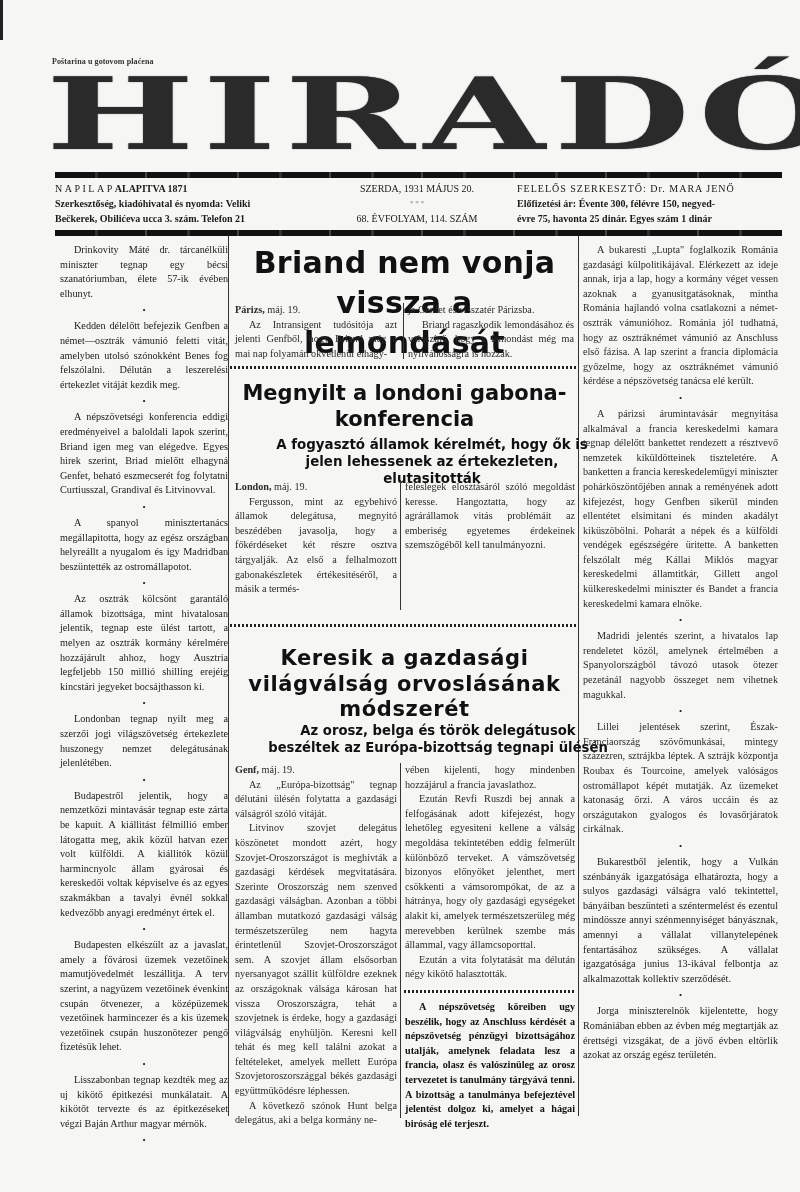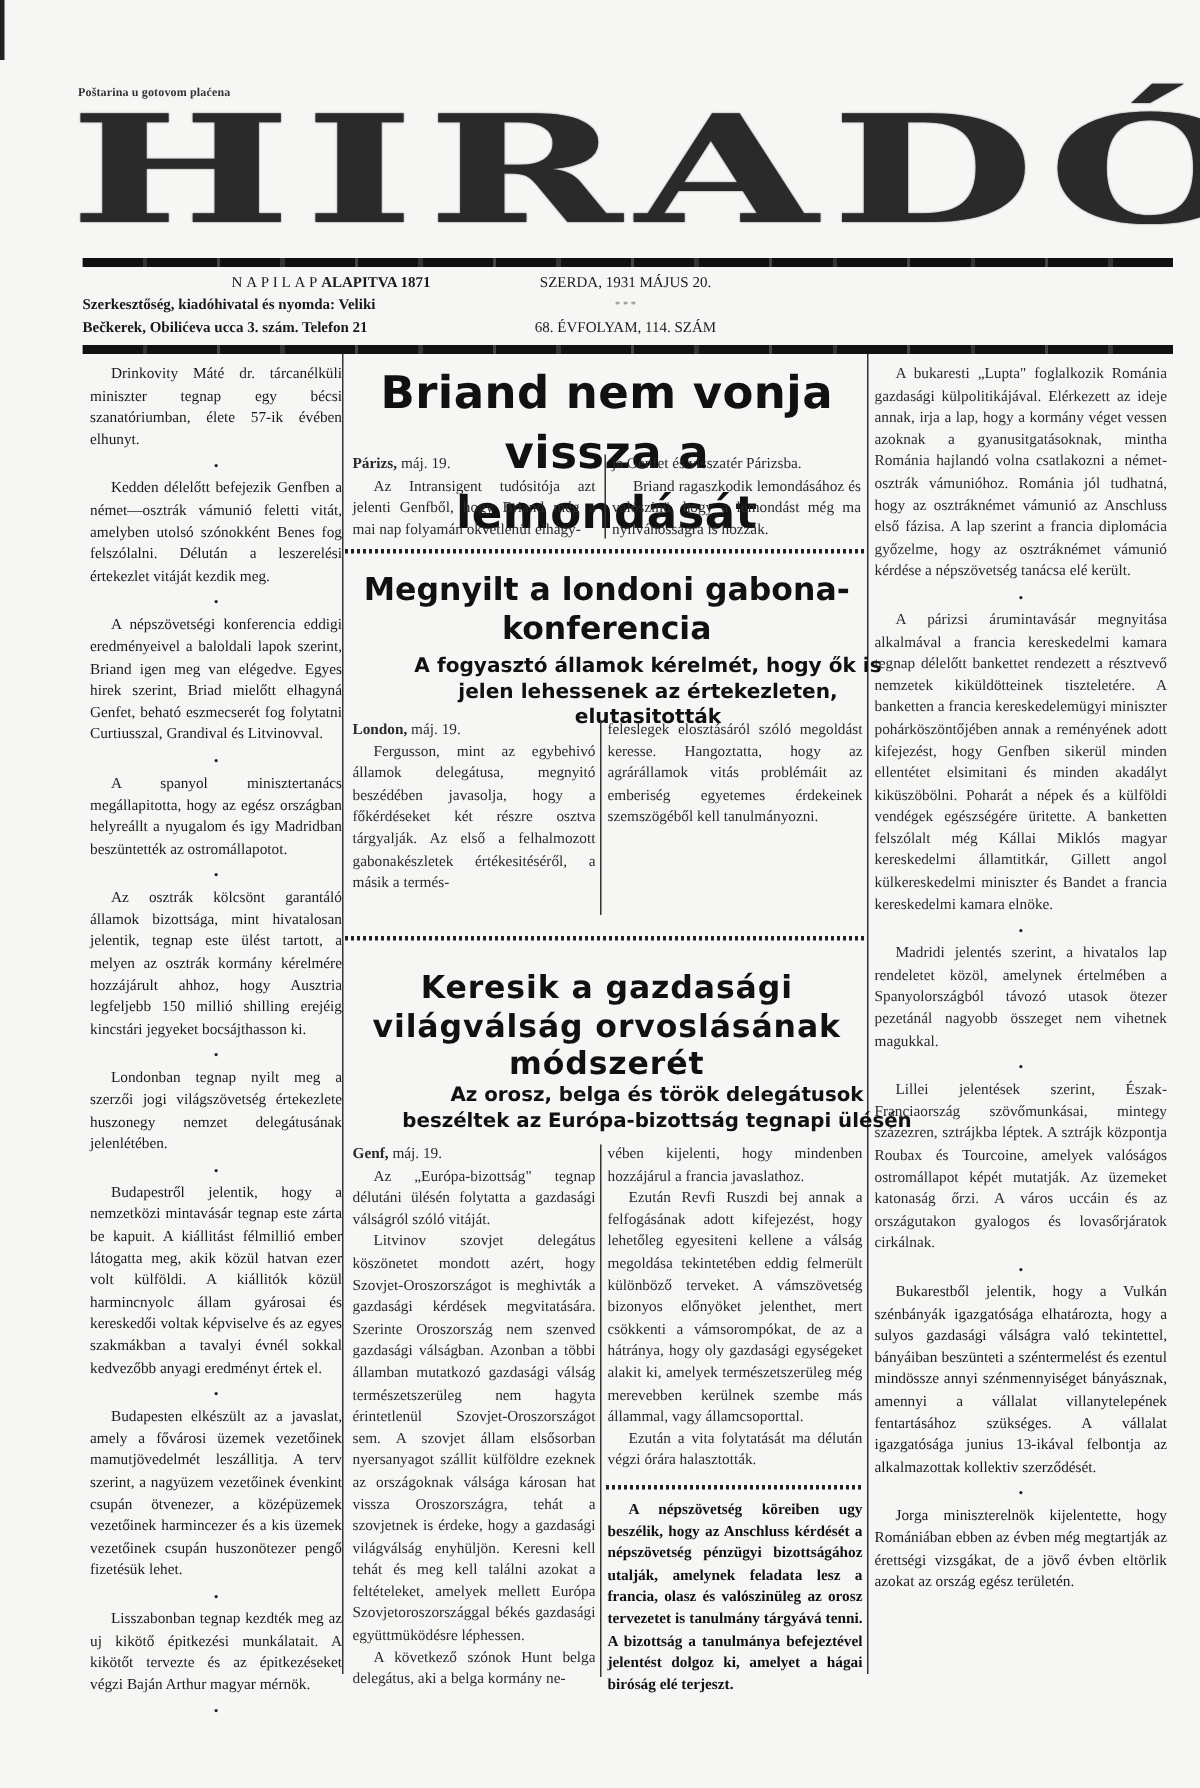--- a/index.html
+++ b/index.html
@@ -36,21 +36,21 @@
     background: repeating-linear-gradient(90deg, #111 0 40px, #333 40px 43px, #111 43px 90px, #444 90px 92px);
   }
   .info-row {
     position: absolute; top: 181px; left: 55px; width: 727px; height: 48px;
     font-size: 10px; line-height: 15px;
   }
   .info-col { position: absolute; top: 0; }
   .info-col.c1 { left: 0; width: 232px; }
   .info-col.c2 { left: 282px; width: 160px; text-align: center; }
   .info-col.c3 { left: 462px; width: 265px; }
-  .spread { display: flex; justify-content: flex-end; }
+  .spread { display: flex; justify-content: flex-start; }
   .spaced { letter-spacing: 2.5px; }
   .bold { font-weight: bold; }
 
   .col {
     position: absolute; font-size: 10.2px; line-height: 14.6px; text-align: justify;
   }
   .col p { margin: 0; text-indent: 14px; }
   .col p.bold { font-weight: normal; }
   .col .dot { text-align: center; font-size: 9px; line-height: 14px; margin: 2px 0; text-indent: 0; }
   .col-left { left: 60px; top: 243px; width: 168px; }
@@ -96,20 +96,25 @@
       <span class="spaced">NAPILAP</span>
       <span class="bold">ALAPITVA 1871</span>
     </div>
     <div class="bold">Szerkesztőség, kiadóhivatal és nyomda: Veliki</div>
     <div class="bold">Bečkerek, Obilićeva ucca 3. szám. Telefon 21</div>
   </div>
   <div class="info-col c2">
     <div>SZERDA, 1931 MÁJUS 20.</div>
     <div style="font-size:7px;color:#777">* * *</div>
     <div>68. ÉVFOLYAM, 114. SZÁM</div>
+  </div>
+  <div class="info-col c3">
+    <div class="spaced" style="letter-spacing:1px">FELELŐS SZERKESZTŐ: Dr. MARA JENŐ</div>
+    <div class="bold">Előfizetési ár: Évente 300, félévre 150, negyed-</div>
+    <div class="bold">évre 75, havonta 25 dinár. Egyes szám 1 dinár</div>
   </div>
 </div>
 
 <div class="rule-thick" style="top:230px"></div>
 
 <div class="vline" style="left:228px; top:236px; height:880px"></div>
 <div class="vline" style="left:578px; top:236px; height:880px"></div>
 
 <div class="col col-left">
   <p class="bold">Drinkovity Máté dr. tárcanélküli miniszter tegnap egy bécsi szanatóriumban, élete 57-ik évében elhunyt.</p>
@@ -162,21 +167,21 @@
 <div class="sub-col" style="left:235px; top:763px; width:162px">
   <p class="dateline"><b>Genf,</b> <span>máj. 19.</span></p>
   <p>Az „Európa-bizottság" tegnap délutáni ülésén folytatta a gazdasági válságról szóló vitáját.</p>
   <p>Litvinov szovjet delegátus köszönetet mondott azért, hogy Szovjet-Oroszországot is meghivták a gazdasági kérdések megvitatására. Szerinte Oroszország nem szenved gazdasági válságban. Azonban a többi államban mutatkozó gazdasági válság természetszerüleg nem hagyta érintetlenül Szovjet-Oroszországot sem. A szovjet állam elsősorban nyersanyagot szállit külföldre ezeknek az országoknak válsága károsan hat vissza Oroszországra, tehát a szovjetnek is érdeke, hogy a gazdasági világválság enyhüljön. Keresni kell tehát és meg kell találni azokat a feltételeket, amelyek mellett Európa Szovjetoroszországgal békés gazdasági együttmüködésre léphessen.</p>
   <p>A következő szónok Hunt belga delegátus, aki a belga kormány ne-</p>
 </div>
 <div class="vline" style="left:400px; top:763px; height:355px"></div>
 <div class="sub-col" style="left:405px; top:763px; width:170px">
   <p class="noind">vében kijelenti, hogy mindenben hozzájárul a francia javaslathoz.</p>
   <p>Ezután Revfi Ruszdi bej annak a felfogásának adott kifejezést, hogy lehetőleg egyesiteni kellene a válság megoldása tekintetében eddig felmerült különböző terveket. A vámszövetség bizonyos előnyöket jelenthet, mert csökkenti a vámsorompókat, de az a hátránya, hogy oly gazdasági egységeket alakit ki, amelyek természetszerüleg még merevebben kerülnek szembe más állammal, vagy államcsoporttal.</p>
-  <p>Ezután a vita folytatását ma délután végzi órára halasztották.</p>
+  <p>Ezután a vita folytatását ma délután négy kikötő halasztották.</p>
 </div>
 <div class="star-rule" style="left:404px; top:990px; width:172px"></div>
 
 <div class="sub-col" style="left:405px; top:1000px; width:170px">
   <p class="bold">A népszövetség köreiben ugy beszélik, hogy az Anschluss kérdését a népszövetség pénzügyi bizottságához utalják, amelynek feladata lesz a francia, olasz és valószinüleg az orosz tervezetet is tanulmány tárgyává tenni. A bizottság a tanulmánya befejeztével jelentést dolgoz ki, amelyet a hágai biróság elé terjeszt.</p>
 </div>
 
 <div class="col col-right">
   <p style="color:#2a2a2a">A bukaresti „Lupta" foglalkozik Románia gazdasági külpolitikájával. Elérkezett az ideje annak, irja a lap, hogy a kormány véget vessen azoknak a gyanusitgatásoknak, mintha Románia hajlandó volna csatlakozni a német-osztrák vámunióhoz. Románia jól tudhatná, hogy az osztráknémet vámunió az Anschluss első fázisa. A lap szerint a francia diplomácia győzelme, hogy az osztráknémet vámunió kérdése a népszövetség tanácsa elé került.</p>
   <div class="dot">•</div>

